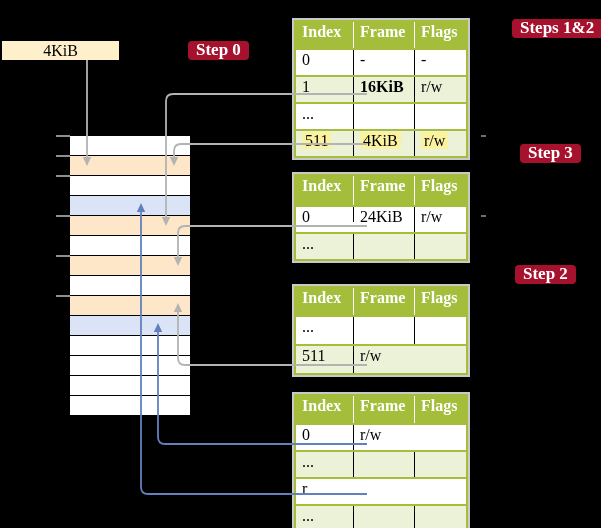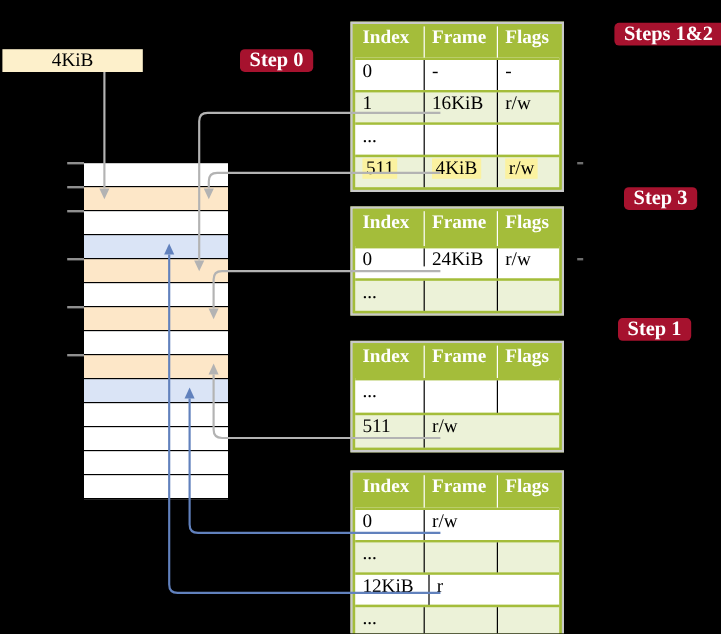--- a/index.html
+++ b/index.html
@@ -4,23 +4,23 @@
 <style>
   html,body{margin:0;padding:0;background:#000;}
   #canvas{position:relative;width:601px;height:528px;background:var(--bg,#000);overflow:hidden;
           font-family:"Liberation Serif","DejaVu Serif",serif;}
   
   .frame-box{position:absolute;left:2px;top:41px;width:117px;height:19px;
              background:var(--frameBoxBg);color:#000;font-size:16px;line-height:19px;text-align:center;z-index:2;}
   
   .badge{position:absolute;background:var(--badgeBg);color:var(--badgeFg);font-size:17px;line-height:16px;
          padding:1px 8px 2px 8px;border-radius:4px;white-space:nowrap;z-index:2;font-weight:bold;}
-  #badge-step0{left:188px;top:41px;margin-left:12px;}
+  #badge-step0{left:188px;top:41px;}
   #badge-steps12{left:512px;top:19px;border-top-right-radius:0;border-bottom-right-radius:0;}
-  #badge-step3{left:520px;top:156px;}
+  #badge-step3{left:520px;top:144px;}
   #badge-step4{left:515px;top:265px;}
   
   #memory{position:absolute;left:70px;top:136px;width:120px;z-index:1;}
   .mrow{width:120px;height:19px;border-bottom:1px solid #000;}
   .mrow.white{background:var(--memWhite);}
   .mrow.orange{background:var(--memOrange);}
   .mrow.blue{background:var(--memBlue);}
   .tick{position:absolute;left:56px;width:14px;height:2px;background:#8f8f8f;z-index:1;}
   
   .ptable{position:absolute;left:292px;border:2px solid var(--tOuter);background:var(--tOlive);z-index:2;}
@@ -44,21 +44,21 @@
 </style>
 </head>
 <body>
 
 <div id="canvas">
   <div class="frame-box">4KiB</div>
 
   <span class="badge" id="badge-step0">Step 0</span>
   <span class="badge" id="badge-steps12">Steps 1&amp;2</span>
   <span class="badge" id="badge-step3">Step 3</span>
-  <span class="badge" id="badge-step4">Step 1</span>
+  <span class="badge" id="badge-step4">Step 2</span>
 
   <div id="memory">
       <div class="mrow white"></div>
       <div class="mrow orange"></div>
       <div class="mrow white"></div>
       <div class="mrow blue"></div>
       <div class="mrow orange"></div>
       <div class="mrow white"></div>
       <div class="mrow orange"></div>
       <div class="mrow white"></div>
@@ -86,21 +86,21 @@
             <div class="cell c1" style="height: 26px;">Frame</div>
             <div class="cell c2" style="height: 26px;">Flags</div>
           </div>
           <div class="trow tbody-row" style="height: 25px;">
             <div class="cell c0" style="height: 25px;">0</div>
             <div class="cell c1" style="height: 25px;">-</div>
             <div class="cell c2" style="height: 25px;">-</div>
           </div>
           <div class="trow tbody-row alt" style="height: 25px;">
             <div class="cell c0" style="height: 25px;">1</div>
-            <div class="cell c1" style="height: 25px;">16KiB</div>
+            <div class="cell c1" style="height: 25px; font-weight: bold;">16KiB</div>
             <div class="cell c2" style="height: 25px;">r/w</div>
           </div>
           <div class="trow tbody-row" style="height: 25px;">
             <div class="cell c0" style="height: 25px;">...</div>
             <div class="cell c1" style="height: 25px;"></div>
             <div class="cell c2" style="height: 25px;"></div>
           </div>
           <div class="trow tbody-row alt" style="height: 25px;">
             <div class="cell c0" style="height: 25px;"><span class="hl">511</span></div>
             <div class="cell c1" style="height: 25px;"><span class="hl">4KiB</span></div>
@@ -155,21 +155,20 @@
           <div class="trow tbody-row" style="height: 25px;">
             <div class="cell c0" style="height: 25px;">0</div>
             <div class="cell c2" style="height: 25px;">r/w</div>
           </div>
           <div class="trow tbody-row alt" style="height: 25px;">
             <div class="cell c0" style="height: 25px;">...</div>
             <div class="cell c1" style="height: 25px;"></div>
             <div class="cell c2" style="height: 25px;"></div>
           </div>
           <div class="trow tbody-row" style="height: 25px;">
-            <div class="cell c1" style="height: 25px;">12KiB</div>
             <div class="cell c2" style="height: 25px;">r</div>
           </div>
           <div class="trow tbody-row alt" style="height: 25px;">
             <div class="cell c0" style="height: 25px;">...</div>
             <div class="cell c1" style="height: 25px;"></div>
             <div class="cell c2" style="height: 25px;"></div>
           </div>
         </div>
       </div>
     </div>

